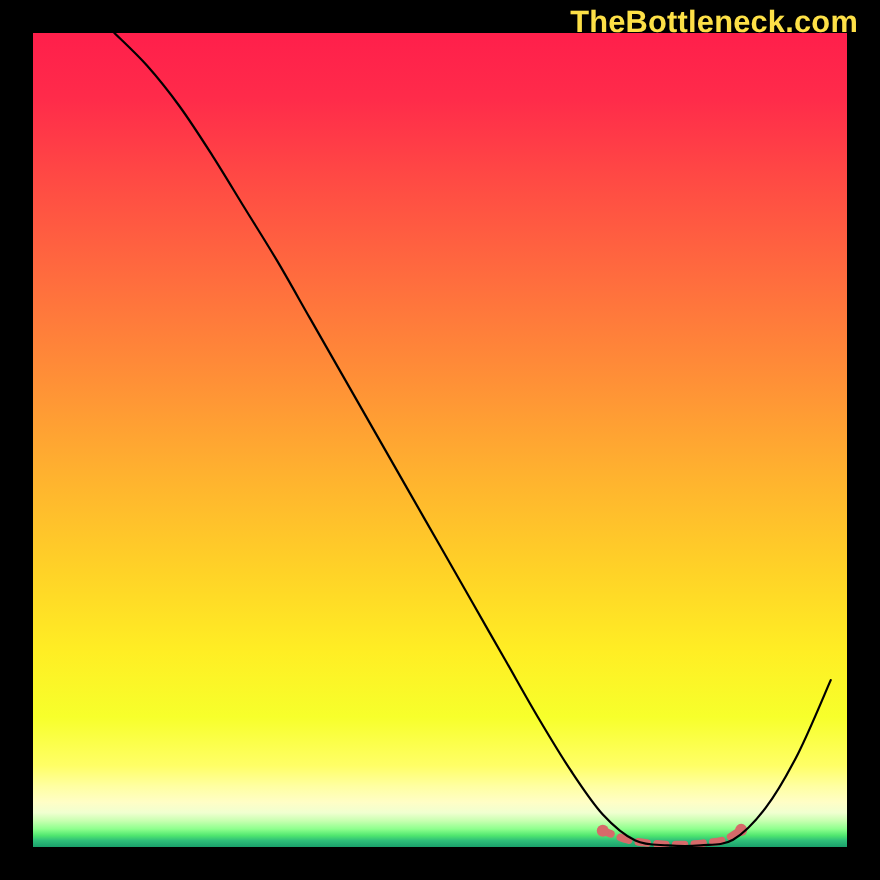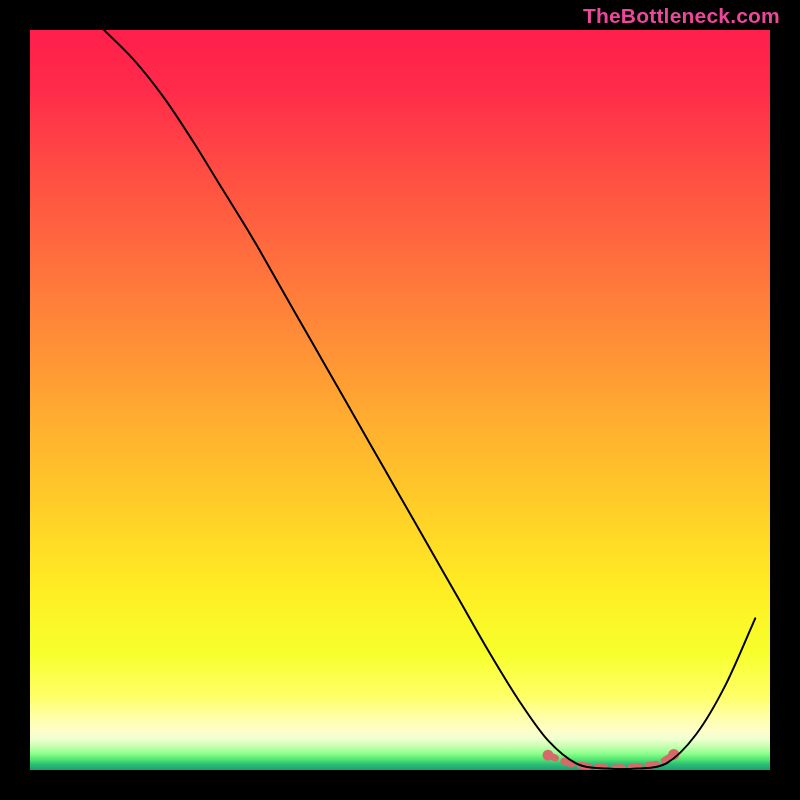--- a/index.html
+++ b/index.html
@@ -2,22 +2,22 @@
 <html><head>
 <meta charset="utf-8">
 <style>
   * { margin: 0; padding: 0; box-sizing: border-box; }
   html, body { width: 800px; height: 800px; background: #000; font-family: Arial, sans-serif; }
   .frame { position: relative; width: 800px; height: 800px; background: #000; }
   .watermark {
     position: absolute;
     top: 4px;
     right: 20px;
-    color: #ec4899;
-    font-size: 21px;
+    color: #fde047;
+    font-size: 28px;
     font-weight: 600;
     letter-spacing: 0.2px;
   }
   .plot {
     position: absolute;
     left: 30px;
     top: 30px;
     width: 740px;
     height: 740px;
   }

